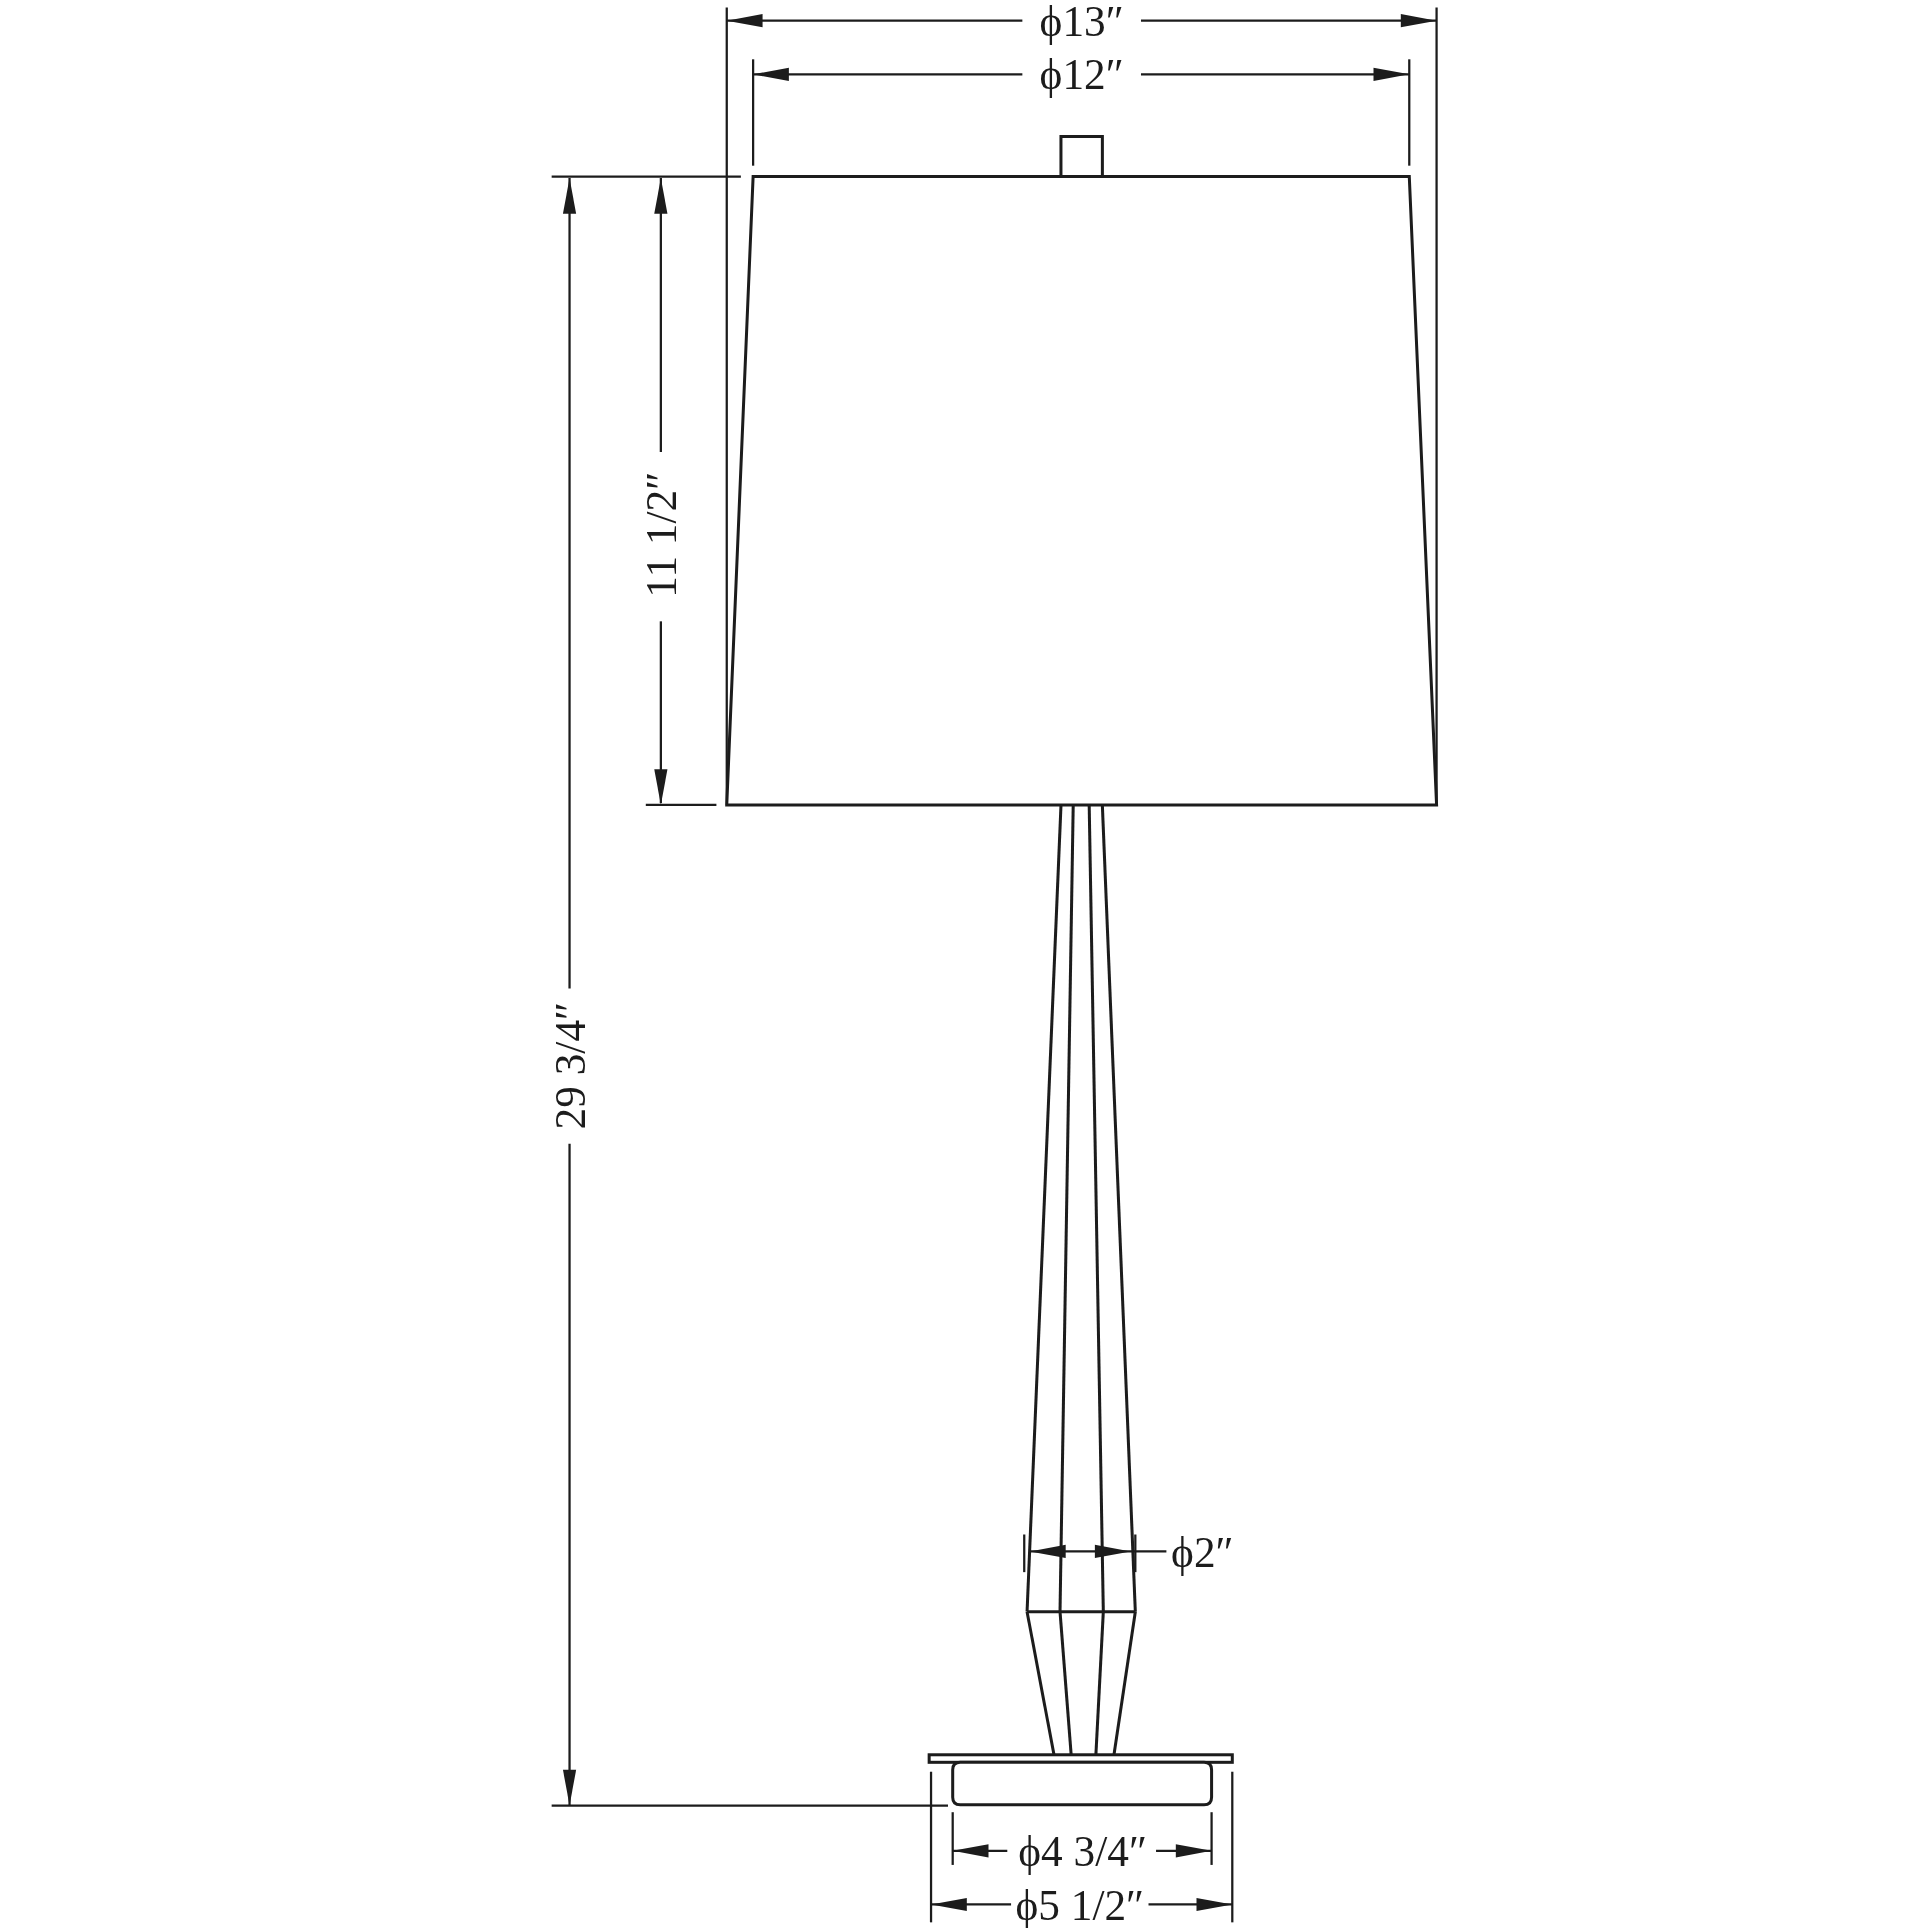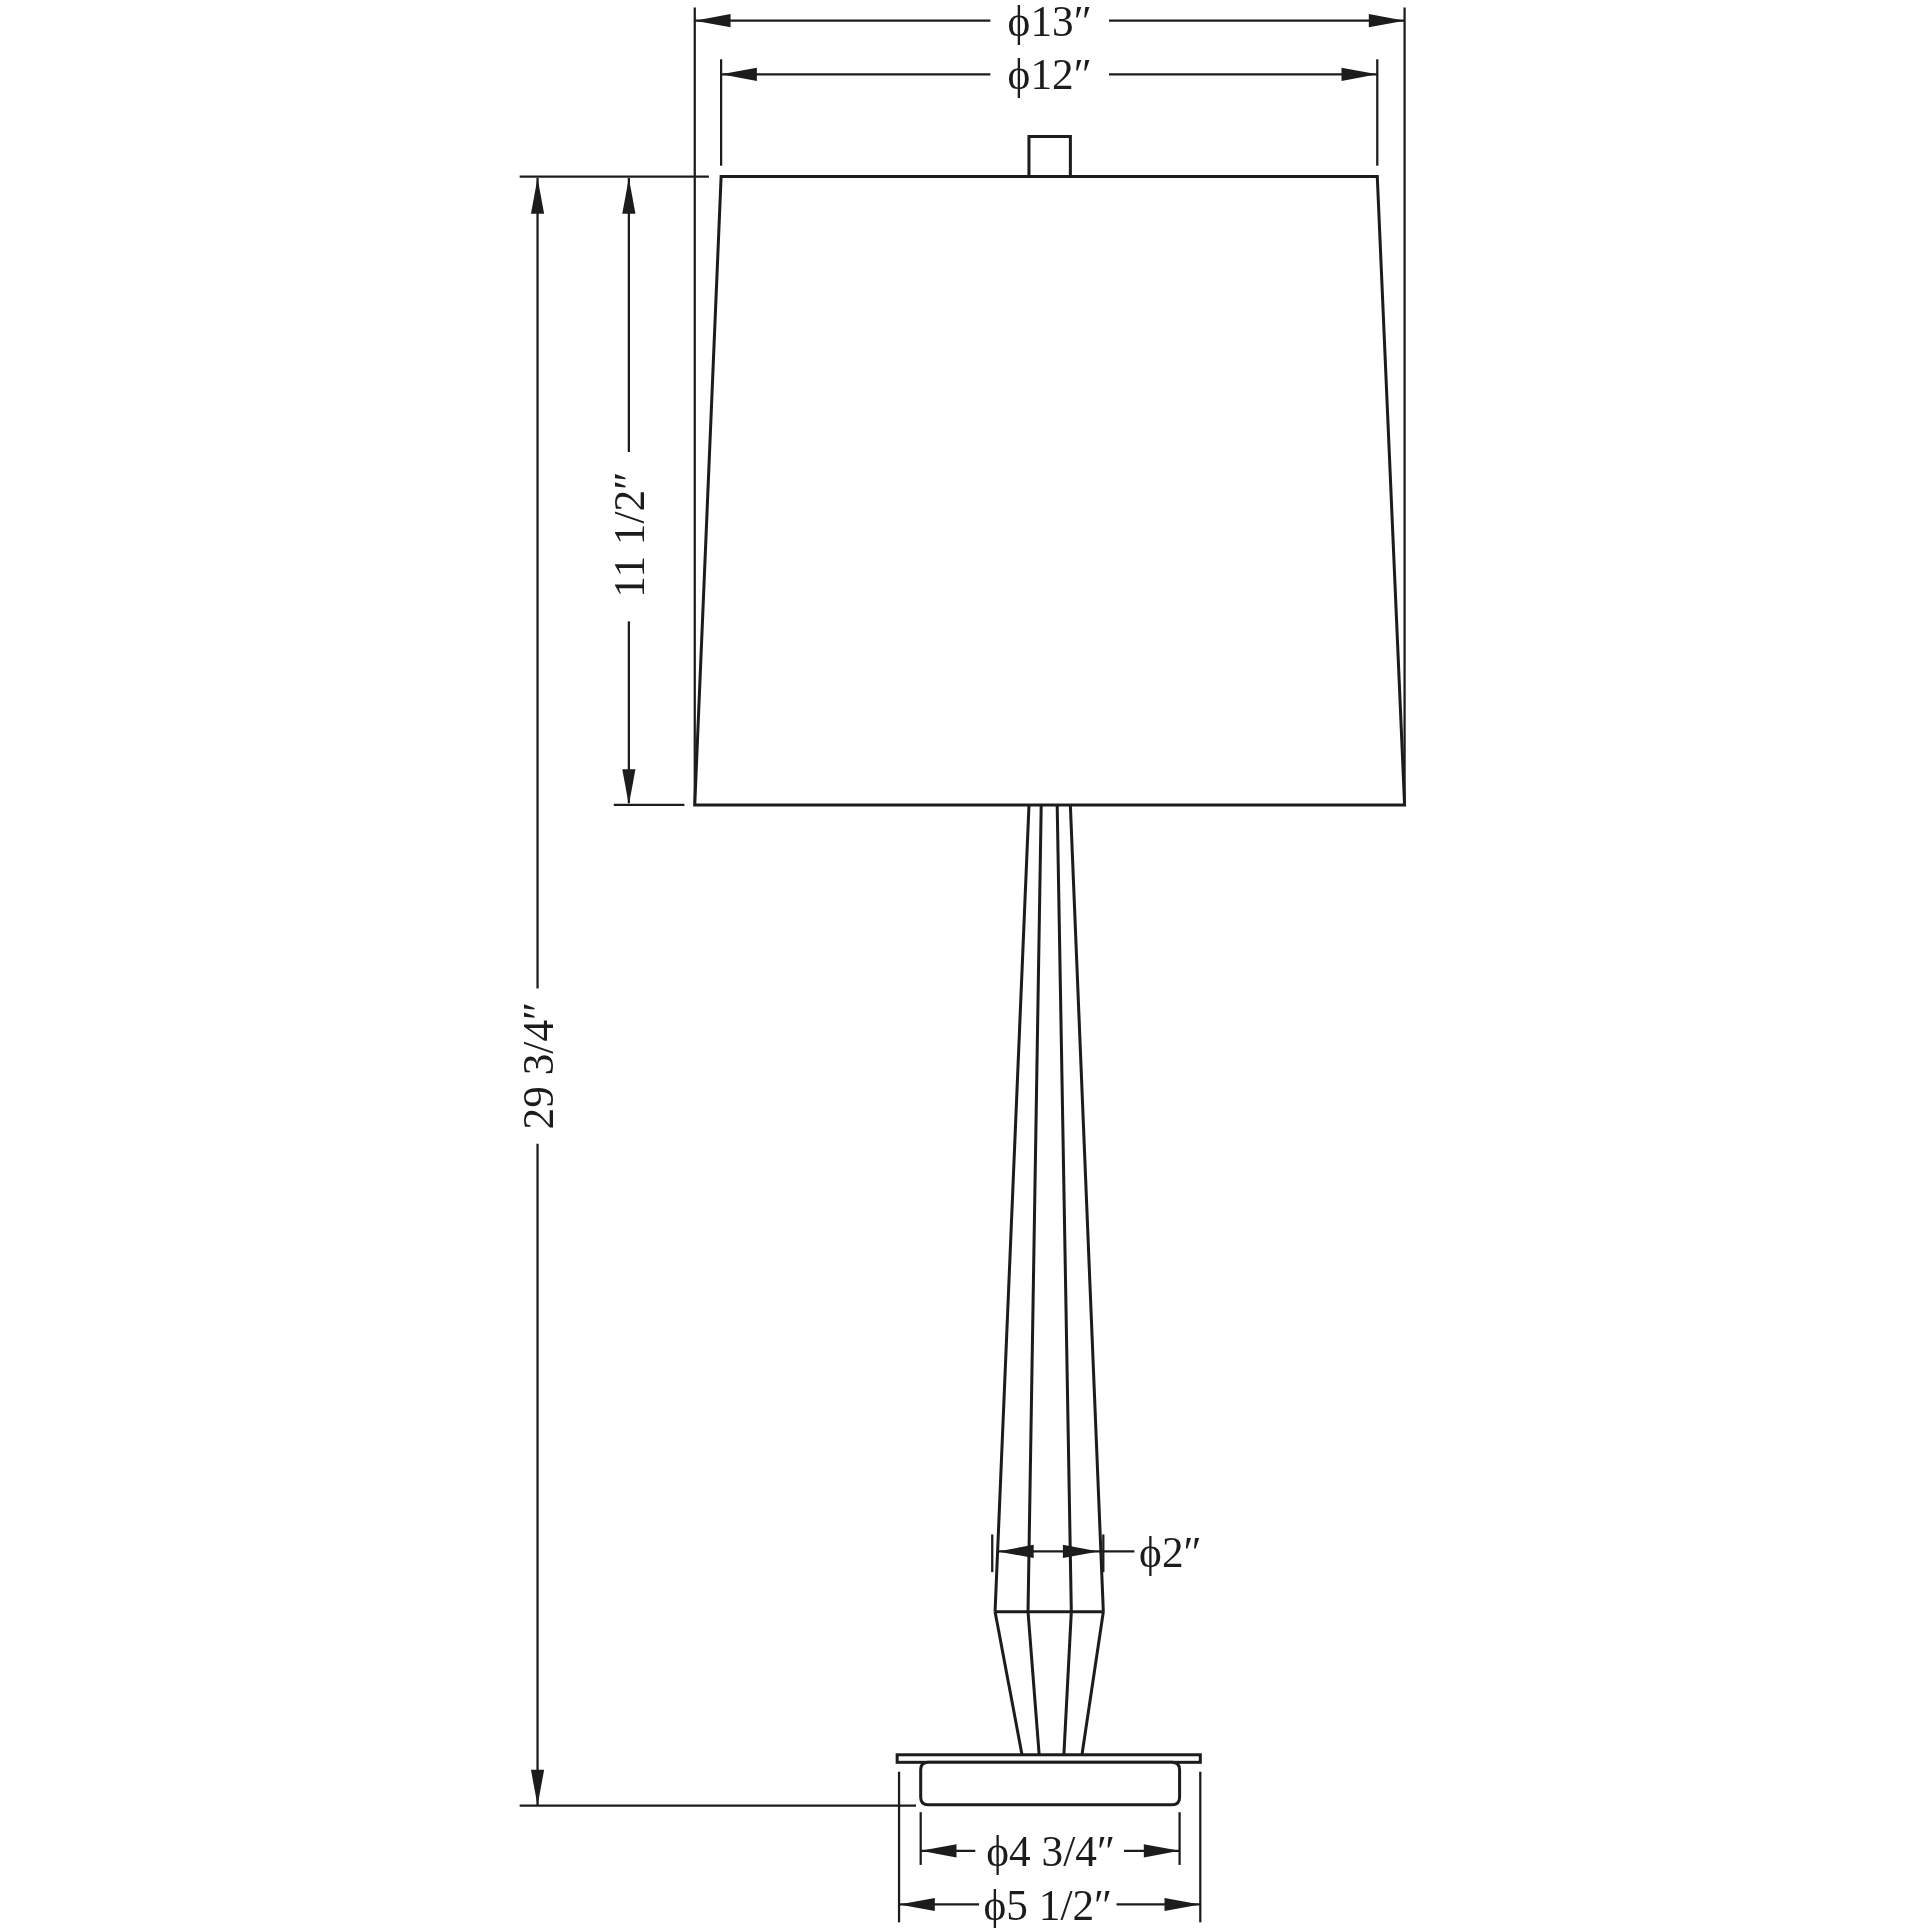--- a/index.html
+++ b/index.html
@@ -6,20 +6,21 @@
     margin: 0;
     padding: 0;
     background: #ffffff;
   }
   .canvas {
     position: relative;
     width: 1856px;
     height: 1928px;
     background: #ffffff;
     overflow: hidden;
+    padding-left: 32px;
   }
   svg { display: block; }
   .obj {
     stroke: #1c1c1c;
     stroke-width: 3.2;
     fill: none;
   }
   .obj-filled {
     stroke: #1c1c1c;
     stroke-width: 3.2;

